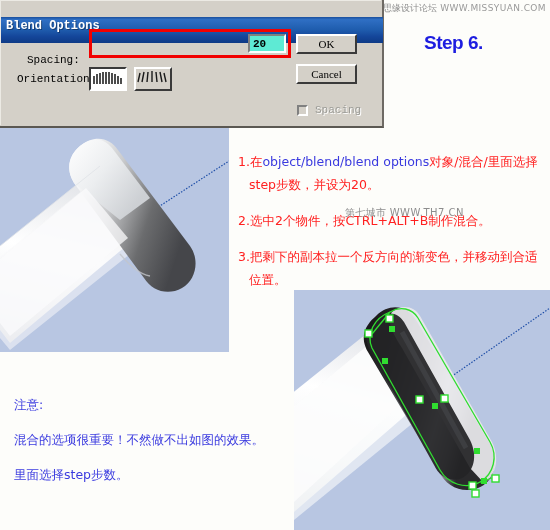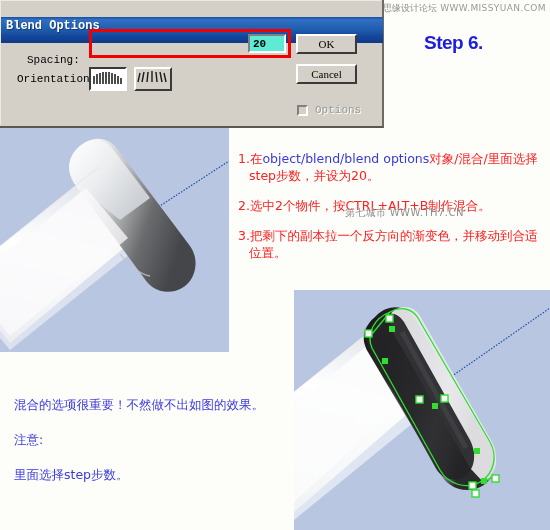--- a/index.html
+++ b/index.html
@@ -132,21 +132,21 @@
     position:absolute;left:18px;top:0px;
     font-family:"Liberation Mono","DejaVu Sans Mono",monospace;
     font-size:11px;color:#9b9b96;white-space:nowrap;
     text-shadow:1px 1px 0 #ffffff;
   }
 
   
   .instr{
     position:absolute;left:238px;top:150px;width:308px;
     font-family:"DejaVu Sans", sans-serif;
-    font-size:12.5px;color:#ff2020;line-height:17px;
+    font-size:12.5px;color:#ff2020;line-height:23px;
   }
   .instr p{margin:0 0 13px 0;text-indent:0;padding-left:11px;}
   .instr p .num{margin-left:-11px;}
   .instr .en{color:#3a3adf;}
 
   
   .notes{
     position:absolute;left:14px;top:396px;width:280px;
     font-family:"DejaVu Sans", sans-serif;
     font-size:12.5px;color:#3a3adf;line-height:17px;
@@ -226,21 +226,21 @@
             <line x1="16" y1="2" x2="16" y2="13"></line>
             <line x1="20" y1="3" x2="21" y2="13"></line>
             <line x1="24" y1="3" x2="26" y2="13"></line>
             <line x1="28" y1="4" x2="30" y2="13"></line>
           </g>
         </svg>
       </div>
 
       <div class="preview-row">
         <span class="pv-box"></span>
-        <span class="pv-text">Options</span>
+        <span class="pv-text">Spacing</span>
       </div>
 
     </div>
   </div>
 
   <div class="art art-left">
     <svg width="229" height="224" viewBox="0 0 229 224">
       <defs>
         <linearGradient id="barrelG" x1="0" y1="1" x2="0.25" y2="0">
           <stop offset="0" stop-color="#d8dbe0"></stop>
@@ -354,18 +354,18 @@
       <span class="num">3.</span><span>把剩下的副本拉一个反方向的渐变色，并移动</span><span>到合适位置。</span>
     </p>
   </div>
 
   <div class="wm-mid">
     <span>第七城市</span>
     <span class="u">WWW.TH7.CN</span>
   </div>
 
   <div class="notes">
+    <p>注意:</p>
     <p>混合的选项很重要！不然做不出如图的效果。</p>
-    <p>注意:</p>
     <p>里面选择step步数。</p>
   </div>
 
 </div>
 
 </body></html>

